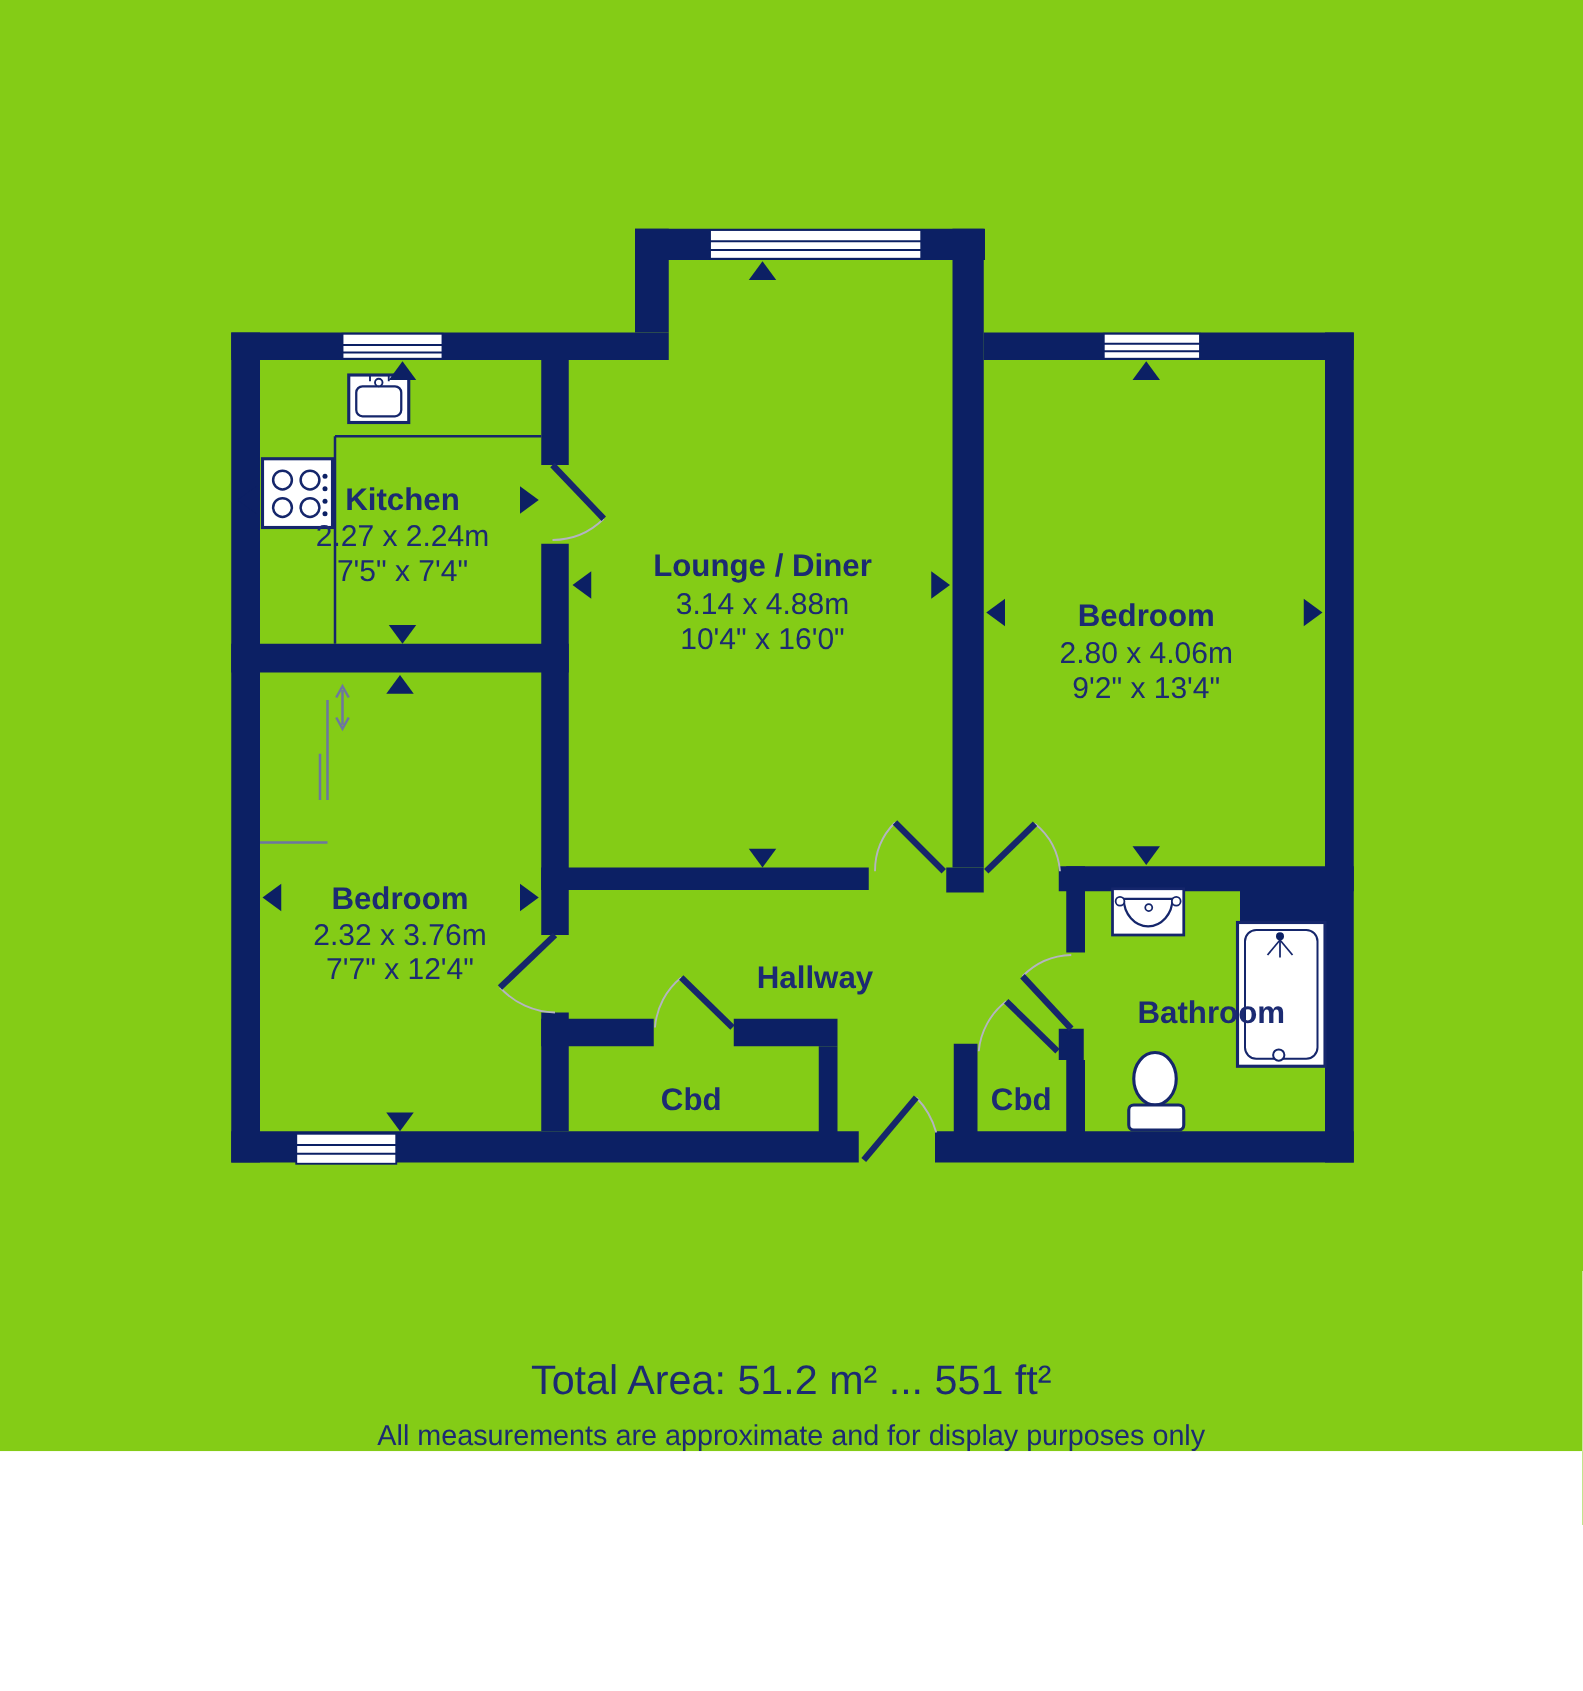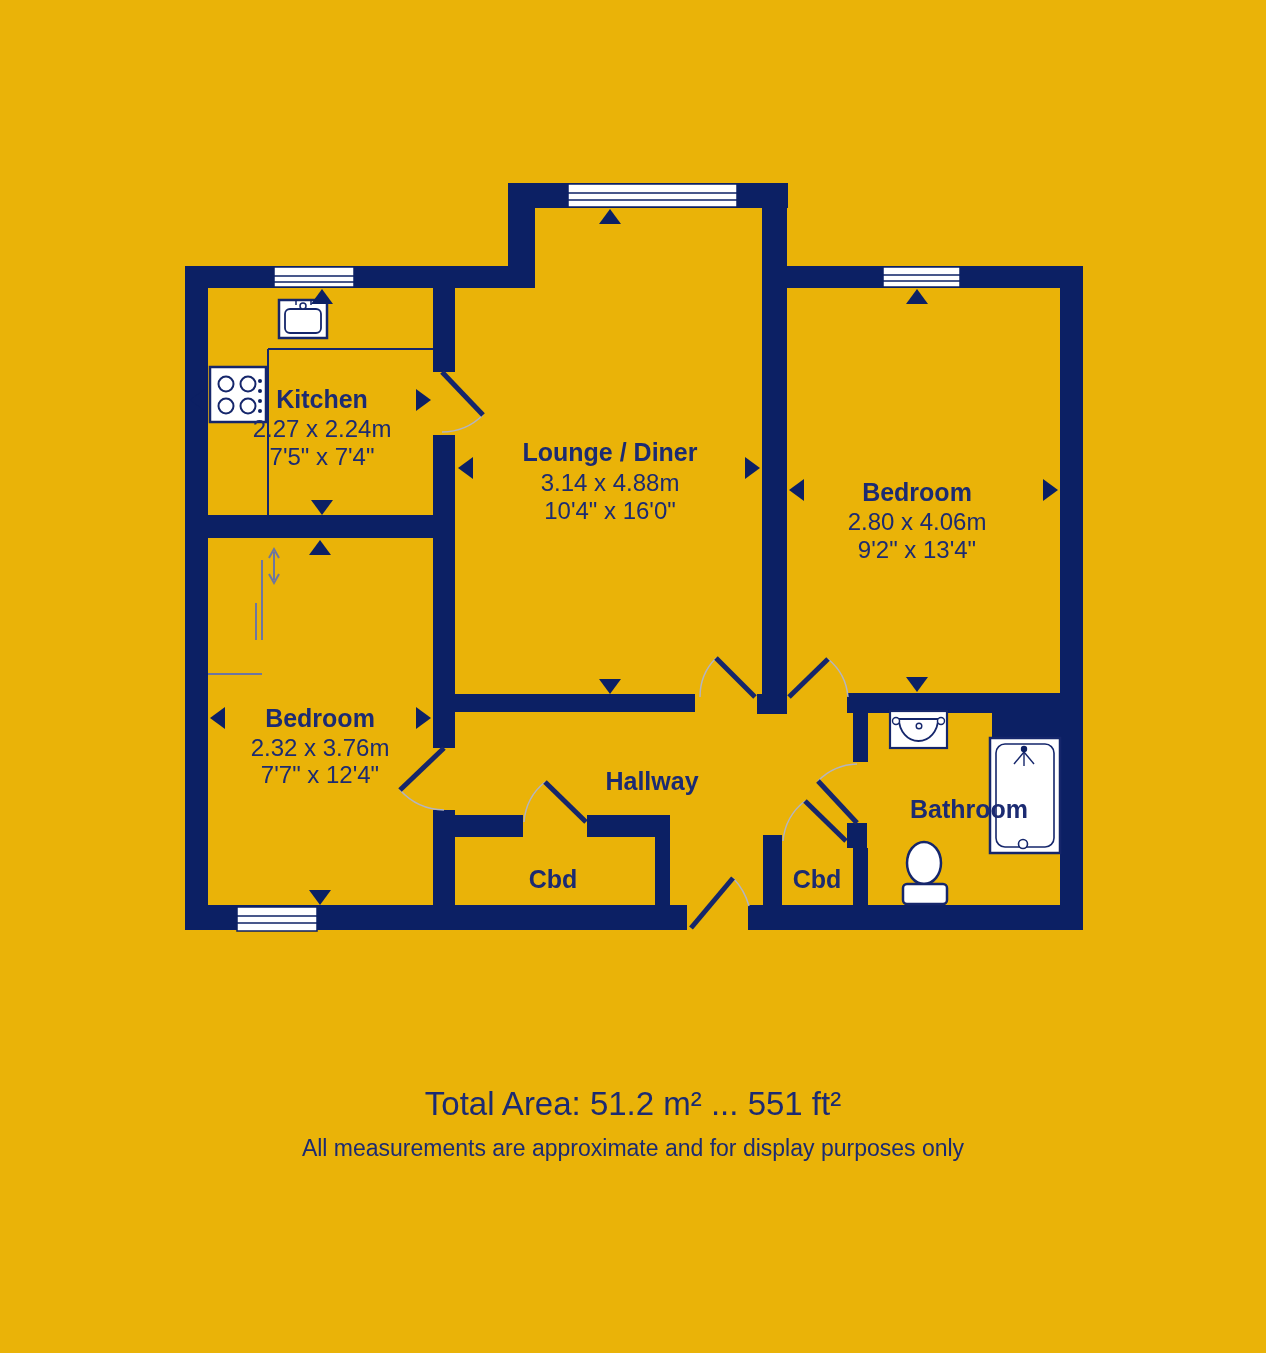--- a/index.html
+++ b/index.html
@@ -1,16 +1,16 @@
 <!DOCTYPE html>
 <html style="--wall-color: #0c2064; --door-color: #16266b; --text-color: #1c2b72; --fixture-color: #15266b; --arc-color: #b4b4c0; --thin-line-color: #6d76a1; --background-color: #ffffff;"><head>
 <meta charset="utf-8">
 <style>
   html,body{margin:0;padding:0;background:#ffffff;}
-  .page{position:relative;width:1266px;height:1353px;background:#eab308;
+  .page{position:relative;width:1266px;height:1161px;background:#84cc16;
         font-family:"Liberation Sans",sans-serif;overflow:hidden;}
   svg{position:absolute;left:0;top:0;}
   svg text{fill:var(--text-color,#1c2b72);text-anchor:middle;}
   .room-name{font-size:25px;font-weight:bold;}
   .room-dim{font-size:24px;}
   .footer-total{font-size:33px;}
   .footer-note{font-size:23px;}
   .wall{fill:var(--wall-color,#0c2064);}
   .win-frame{fill:#ffffff;stroke:var(--wall-color,#0c2064);stroke-width:1.5;}
   .win-line{stroke:var(--wall-color,#0c2064);stroke-width:1.5;}

